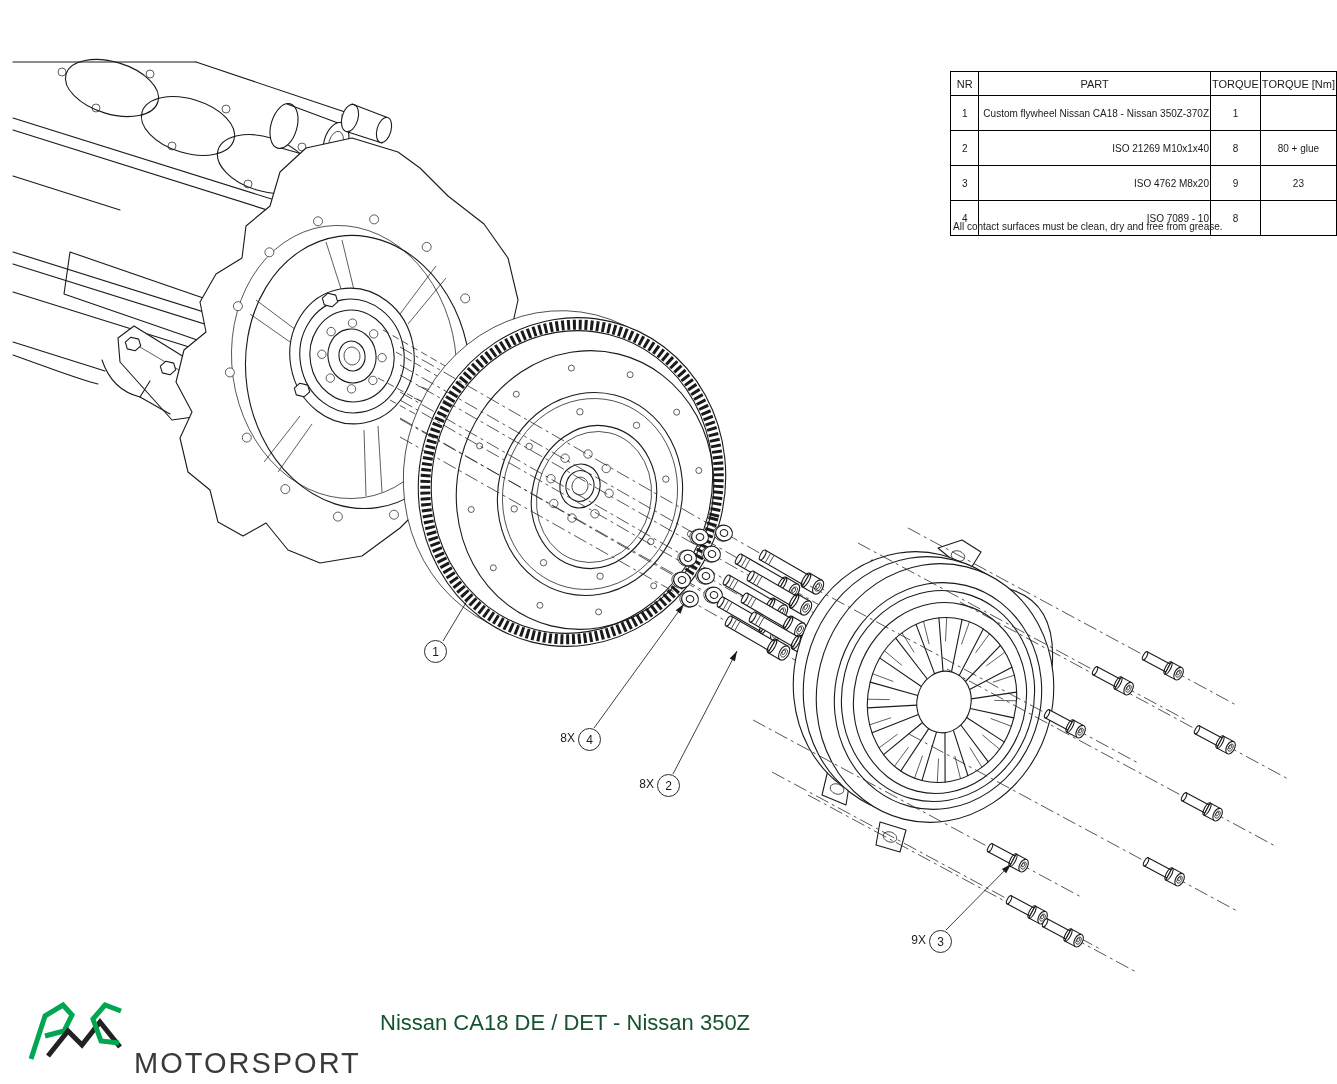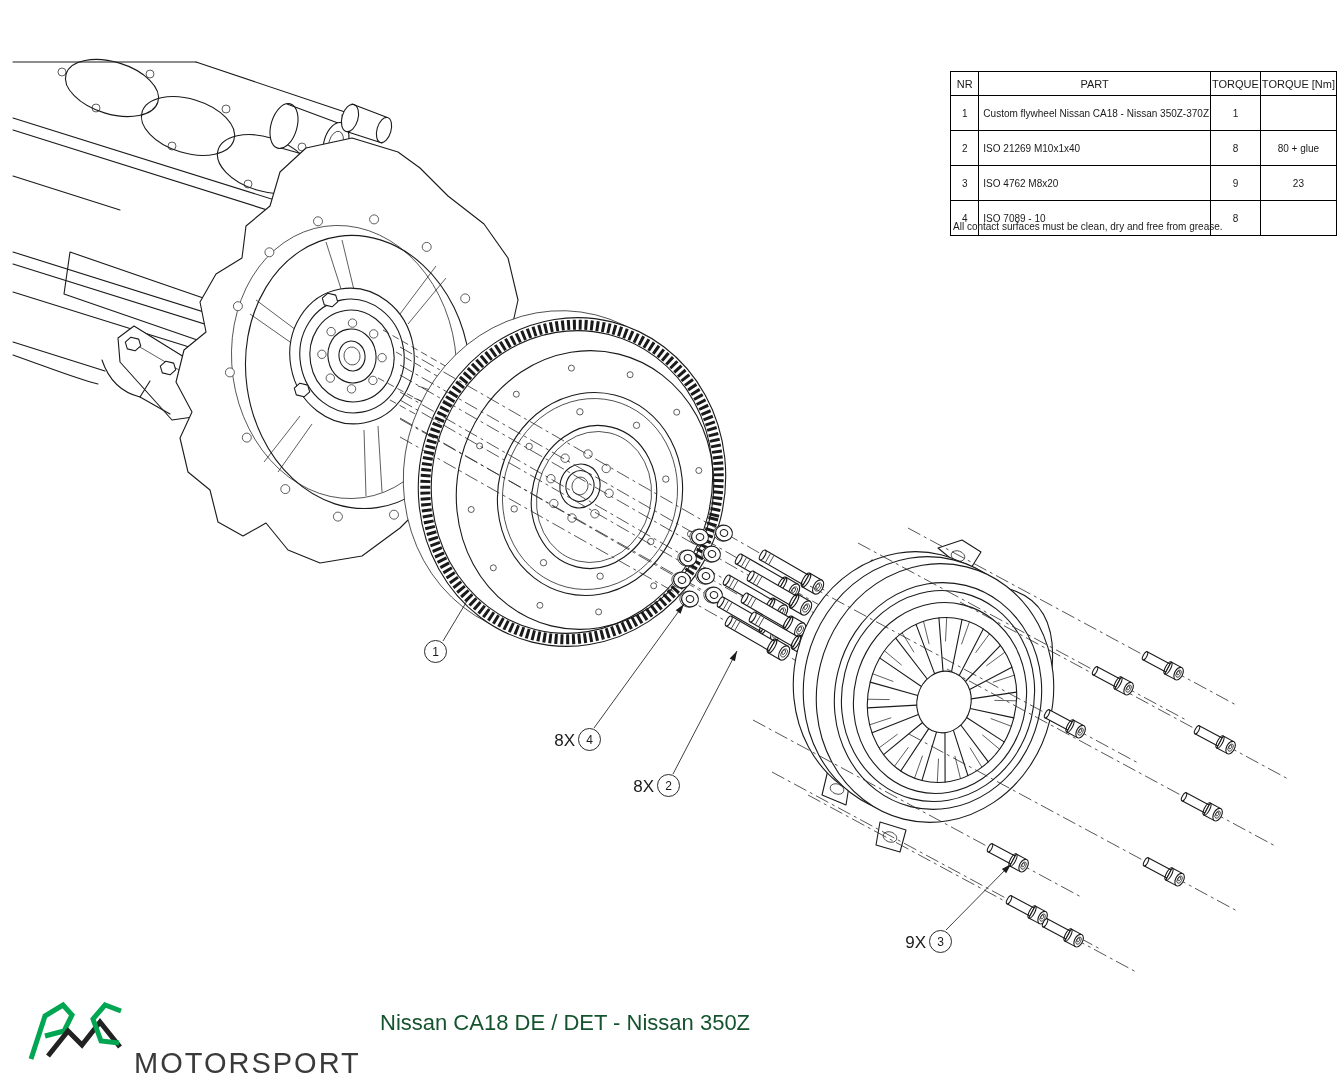--- a/index.html
+++ b/index.html
@@ -13,27 +13,27 @@
   .thinw{fill:#fff;stroke:#1a1a1a;stroke-width:.7;}
   .cl{fill:none;stroke:#2a2a2a;stroke-width:.8;stroke-dasharray:14 4 3 4;}
   .proj{fill:none;stroke:#2a2a2a;stroke-width:.8;stroke-dasharray:7 4;}
   .leader{fill:none;stroke:#2a2a2a;stroke-width:.9;}
   .arrow{fill:#1a1a1a;stroke:none;}
   
   #parts-table{position:absolute;left:950px;top:71px;border-collapse:collapse;table-layout:fixed;}
   #parts-table td,#parts-table th{border:1px solid #000;font-weight:normal;overflow:hidden;white-space:nowrap;}
   #parts-table th{font-size:11px;height:21px;text-align:center;}
   #parts-table td{font-size:10px;height:32px;text-align:center;}
-  #parts-table td.part{text-align:left;padding-left:4px;}
+  #parts-table td.part{text-align:right;padding-left:4px;}
   .col-nr{width:32px;} .col-part{width:213px;} .col-piece{width:42px;} .col-torque{width:76px;}
   #table-note{position:absolute;left:953px;top:221px;font-size:10px;}
   
   .balloon{position:absolute;width:23px;height:23px;border:1.2px solid #2a2a2a;border-radius:50%;
            background:#fff;font-size:12px;display:flex;align-items:center;justify-content:center;box-sizing:border-box;}
-  .qty{position:absolute;width:30px;text-align:right;font-size:17px;}
+  .qty{position:absolute;width:30px;text-align:right;font-size:12px;}
   
   #logo{position:absolute;left:28px;top:998px;}
   #brand{position:absolute;left:134px;top:1047px;font-size:29px;letter-spacing:2px;color:#3a3a3a;}
   #drawing-title{position:absolute;left:380px;top:1010px;font-size:22px;color:#14532d;}
 </style>
 </head>
 <body>
 
 <div id="stage">
 

